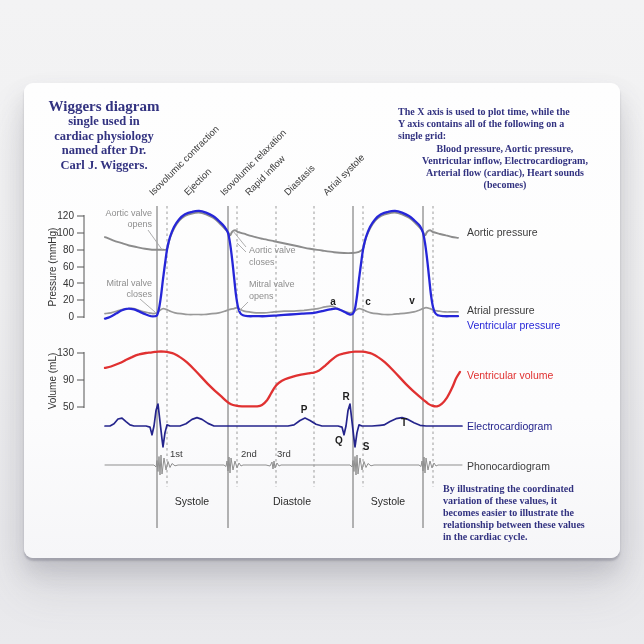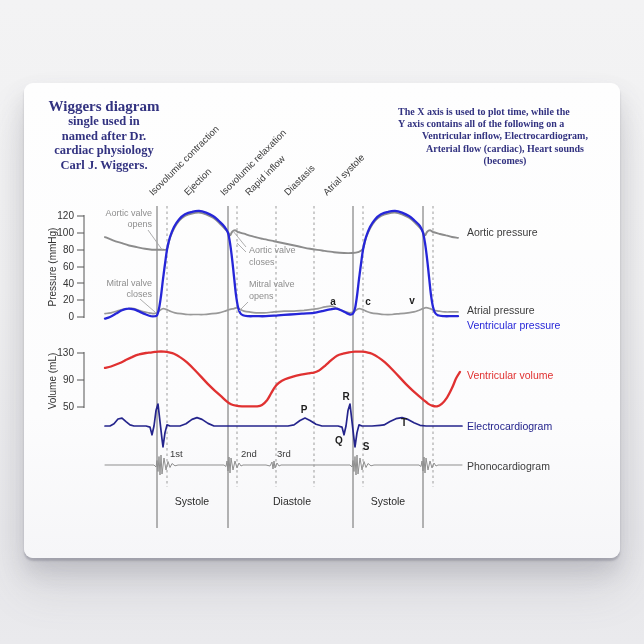--- a/index.html
+++ b/index.html
@@ -28,33 +28,42 @@
 </style>
 </head>
 <body>
 
 <div class="stage">
   <div class="plaque"></div>
 
   <div class="note title-block">
     <div class="t">Wiggers diagram</div>
     <div>single used in</div>
+    <div>cardiac physiology</div>
     <div>named after Dr.</div>
-    <div>cardiac physiology</div>
     <div>Carl J. Wiggers.</div>
   </div>
 
   <div class="note axis-note">
     <div>The X axis is used to plot time, while the</div>
     <div>Y axis contains all of the following on a</div>
+    <div>single grid:</div>
+    <div class="centered">Blood pressure, Aortic pressure,</div>
     <div class="centered">Ventricular inflow, Electrocardiogram,</div>
     <div class="centered">Arterial flow (cardiac), Heart sounds</div>
     <div class="centered">(becomes)</div>
   </div>
 
+  <div class="note footer-note">
+    <div>By illustrating the coordinated</div>
+    <div>variation of these values, it</div>
+    <div>becomes easier to illustrate the</div>
+    <div>relationship between these values</div>
+    <div>in the cardiac cycle.</div>
+  </div>
 
   <svg id="chart-svg" style="position:absolute;left:0;top:0;" width="644" height="644" viewBox="0 0 644 644">
 
     <g id="lines-layer">
         <line x1="157" y1="206" x2="157" y2="528" stroke="#6b6b6b" stroke-width="1"></line>
         <line x1="228" y1="206" x2="228" y2="528" stroke="#6b6b6b" stroke-width="1"></line>
         <line x1="353" y1="206" x2="353" y2="528" stroke="#6b6b6b" stroke-width="1"></line>
         <line x1="423" y1="206" x2="423" y2="528" stroke="#6b6b6b" stroke-width="1"></line>
         <line x1="167" y1="206" x2="167" y2="487" stroke="#9b9b9b" stroke-width="1" stroke-dasharray="2.5 3"></line>
         <line x1="237" y1="206" x2="237" y2="487" stroke="#9b9b9b" stroke-width="1" stroke-dasharray="2.5 3"></line>

